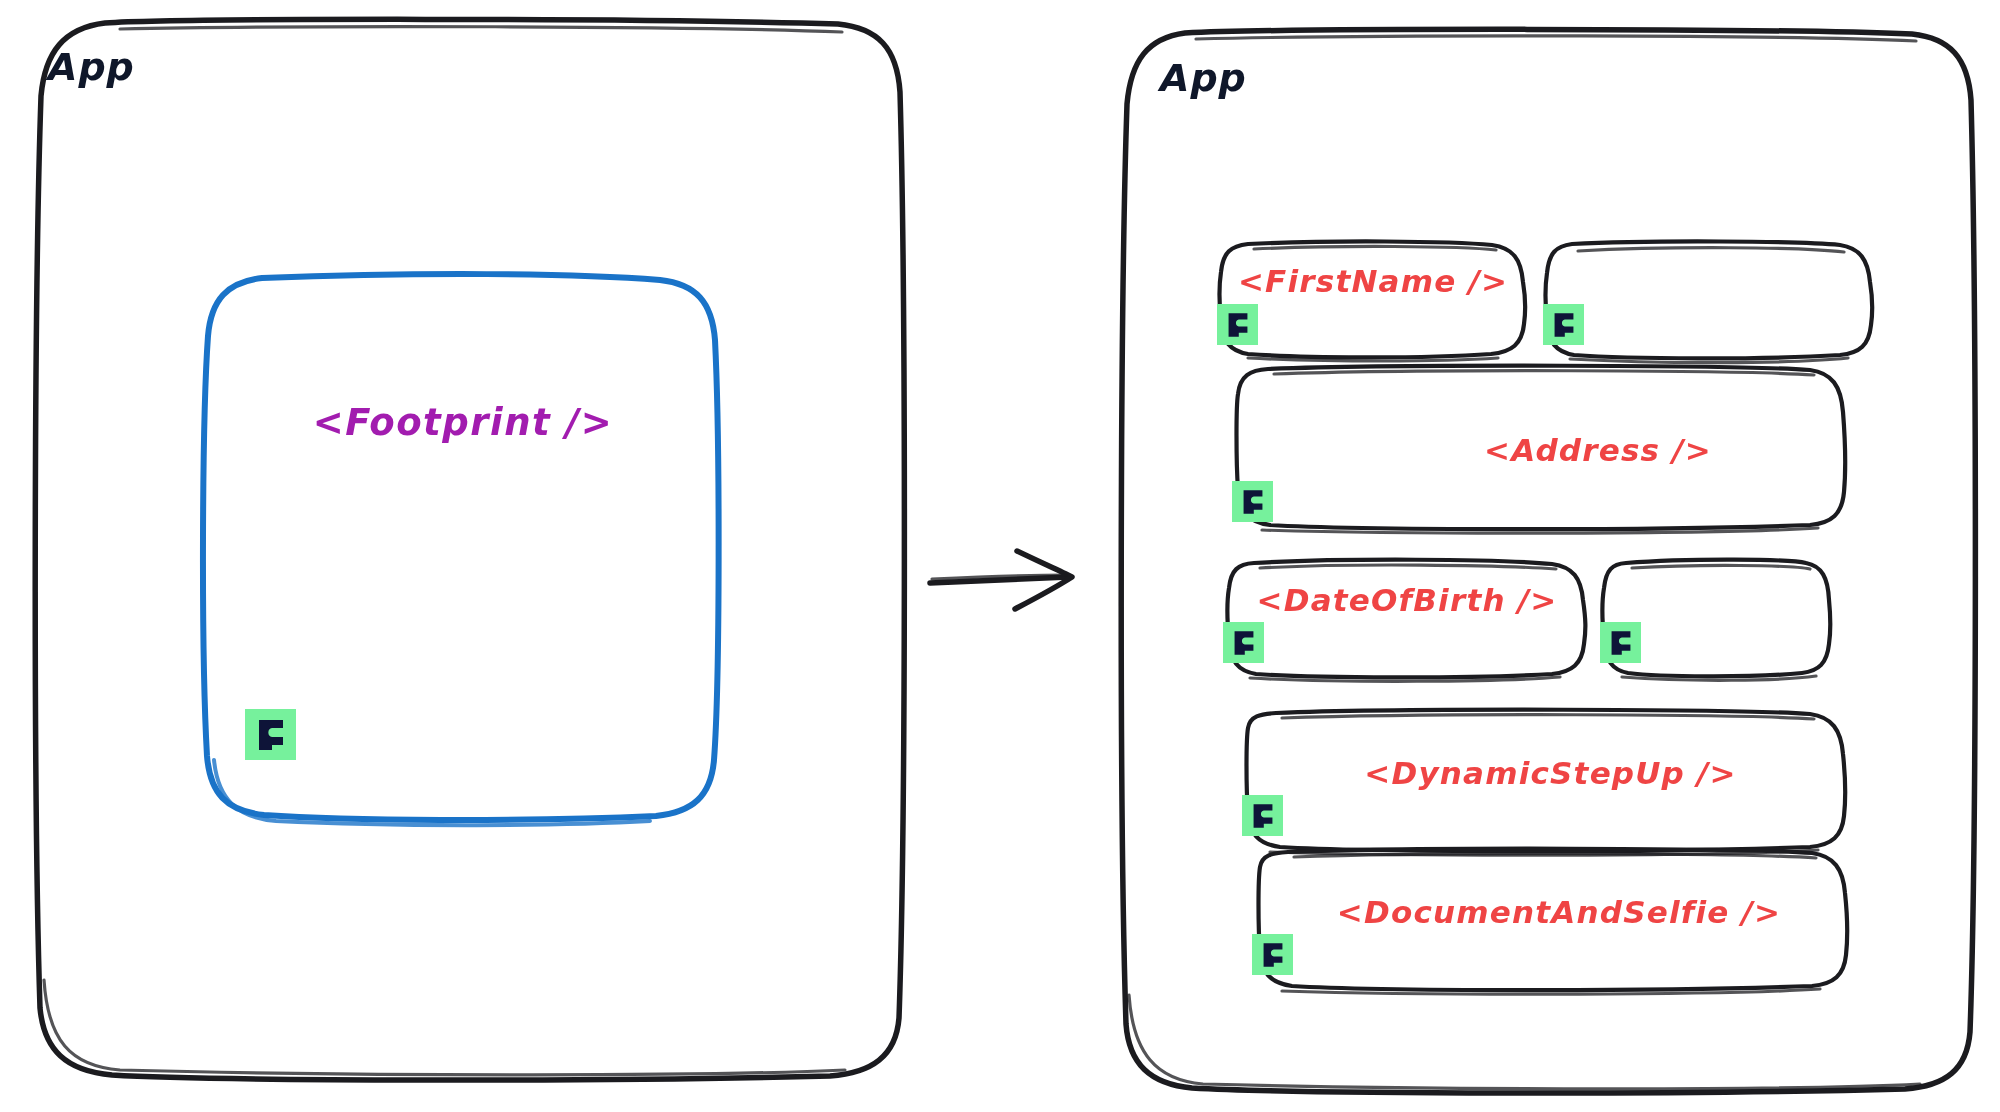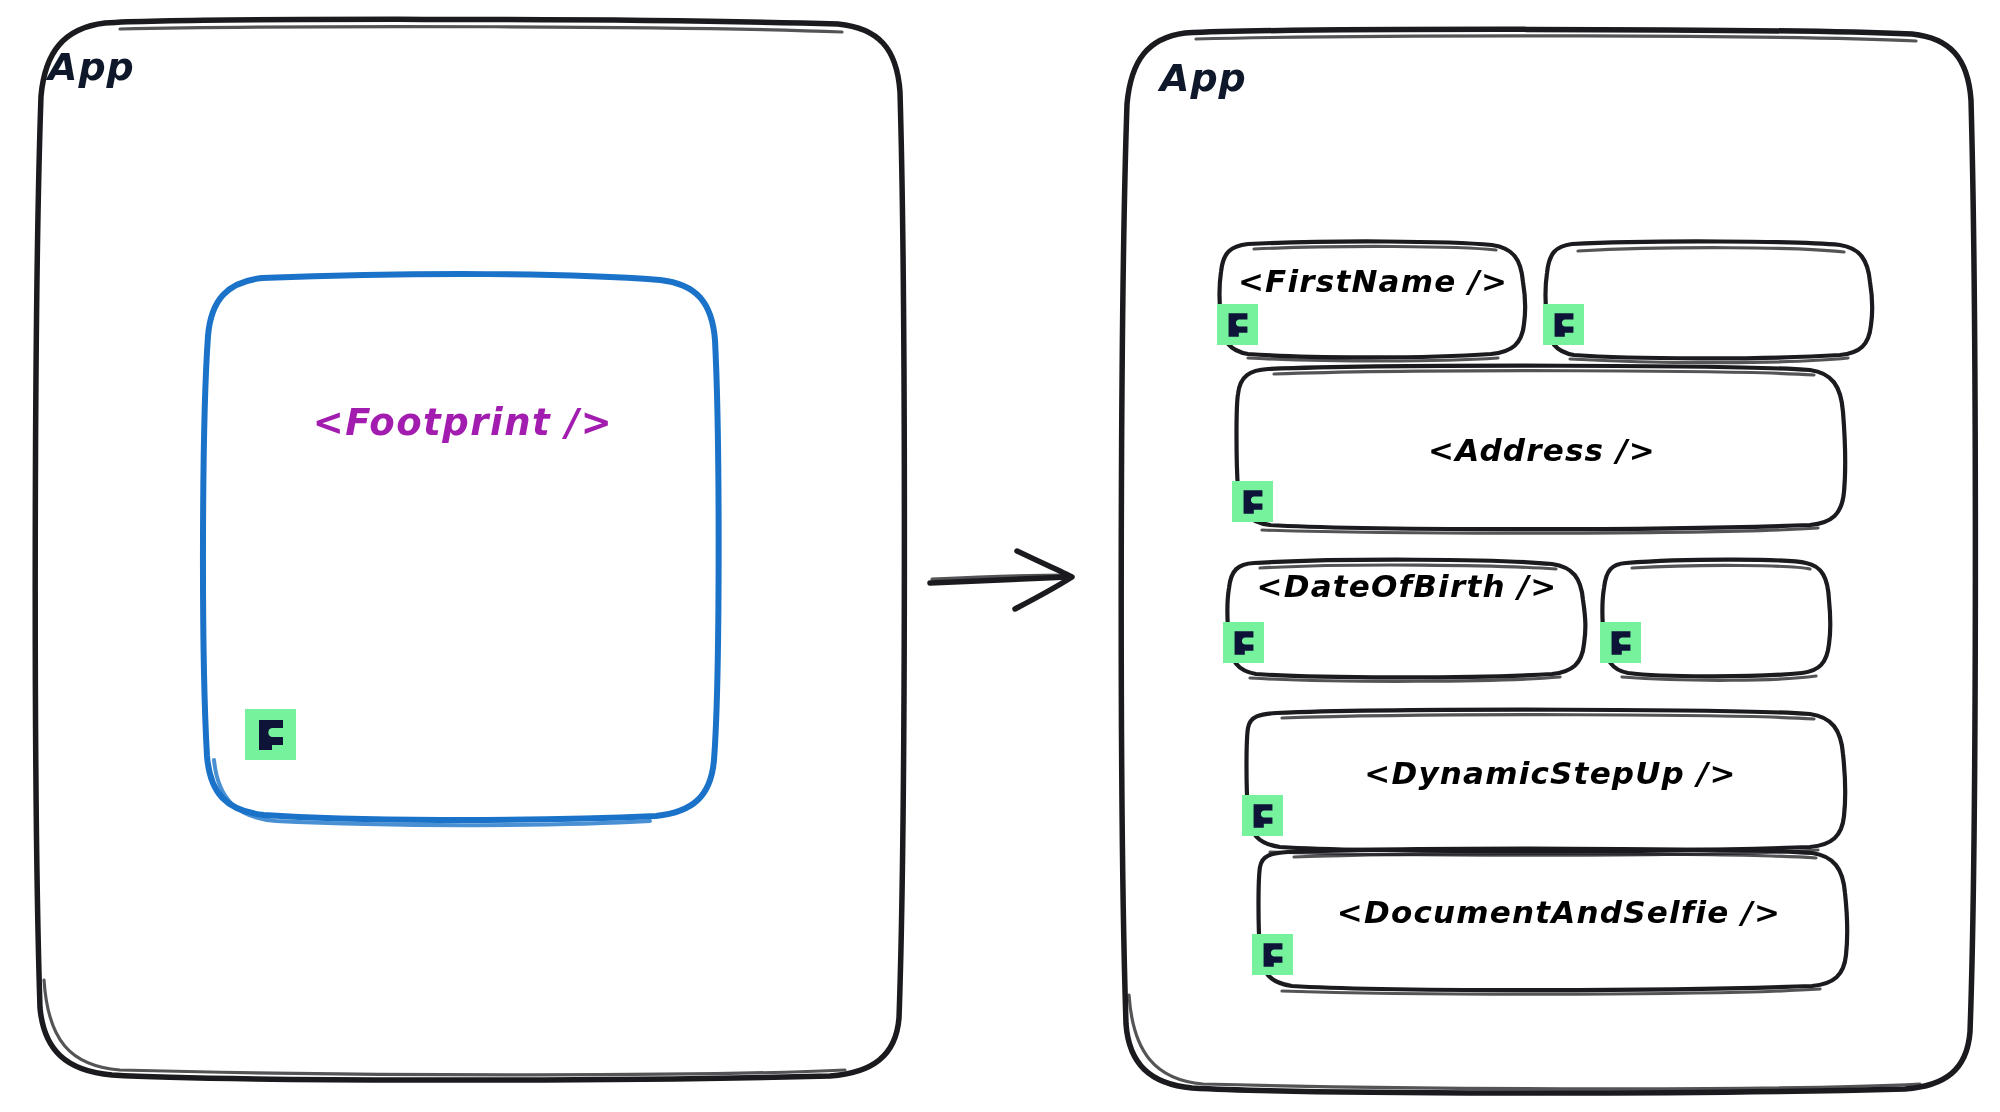--- a/index.html
+++ b/index.html
@@ -37,21 +37,21 @@
     font-weight: 700;
     font-style: italic;
     letter-spacing: 1px;
     color: #0f172a;
   }
   .field-label {
     font-size: 31px;
     font-weight: 600;
     font-style: italic;
     letter-spacing: 1.2px;
-    color: #000000;
+    color: #ef4444;
   }
   .footprint-label {
     font-size: 37px;
     font-weight: 600;
     font-style: italic;
     letter-spacing: 1.5px;
     color: #a21caf;
   }
 
   
@@ -288,29 +288,29 @@
   </div>
 
   <div class="hitbox" style="left:1545px; top:242px; width:330px; height:120px;"></div>
   <div class="fp-badge" style="left:1543px; top:304px; width:41px; height:41px;">
     <svg width="22" height="26" viewBox="0 0 28 32" xmlns="http://www.w3.org/2000/svg" aria-hidden="true">
       <path fill="#0e1438" d="M2,1 H26 V9 H15 A4.6,4.6 0 0 0 15,18 H26 V26 H15 V31 H2 Z"></path>
     </svg>
   </div>
 
   <div class="hitbox" style="left:1236px; top:366px; width:612px; height:168px;"></div>
-  <div class="node field-label center-txt" style="left:1236px; top:424px; width:612px; height:52px; z-index:5;">&lt;Address /&gt;</div>
+  <div class="node field-label center-txt" style="left:1292px; top:424px; width:612px; height:52px; z-index:5;">&lt;Address /&gt;</div>
   <div class="fp-badge" style="left:1232px; top:481px; width:41px; height:41px;">
     <svg width="22" height="26" viewBox="0 0 28 32" xmlns="http://www.w3.org/2000/svg" aria-hidden="true">
       <path fill="#0e1438" d="M2,1 H26 V9 H15 A4.6,4.6 0 0 0 15,18 H26 V26 H15 V31 H2 Z"></path>
     </svg>
   </div>
 
   <div class="hitbox" style="left:1227px; top:560px; width:360px; height:122px;"></div>
-  <div class="node field-label center-txt" style="left:1227px; top:560px; width:360px; height:52px; z-index:5;">&lt;DateOfBirth /&gt;</div>
+  <div class="node field-label center-txt" style="left:1227px; top:574px; width:360px; height:52px; z-index:5;">&lt;DateOfBirth /&gt;</div>
   <div class="fp-badge" style="left:1223px; top:622px; width:41px; height:41px;">
     <svg width="22" height="26" viewBox="0 0 28 32" xmlns="http://www.w3.org/2000/svg" aria-hidden="true">
       <path fill="#0e1438" d="M2,1 H26 V9 H15 A4.6,4.6 0 0 0 15,18 H26 V26 H15 V31 H2 Z"></path>
     </svg>
   </div>
 
   <div class="hitbox" style="left:1602px; top:560px; width:230px; height:120px;"></div>
   <div class="fp-badge" style="left:1600px; top:622px; width:41px; height:41px;">
     <svg width="22" height="26" viewBox="0 0 28 32" xmlns="http://www.w3.org/2000/svg" aria-hidden="true">
       <path fill="#0e1438" d="M2,1 H26 V9 H15 A4.6,4.6 0 0 0 15,18 H26 V26 H15 V31 H2 Z"></path>

